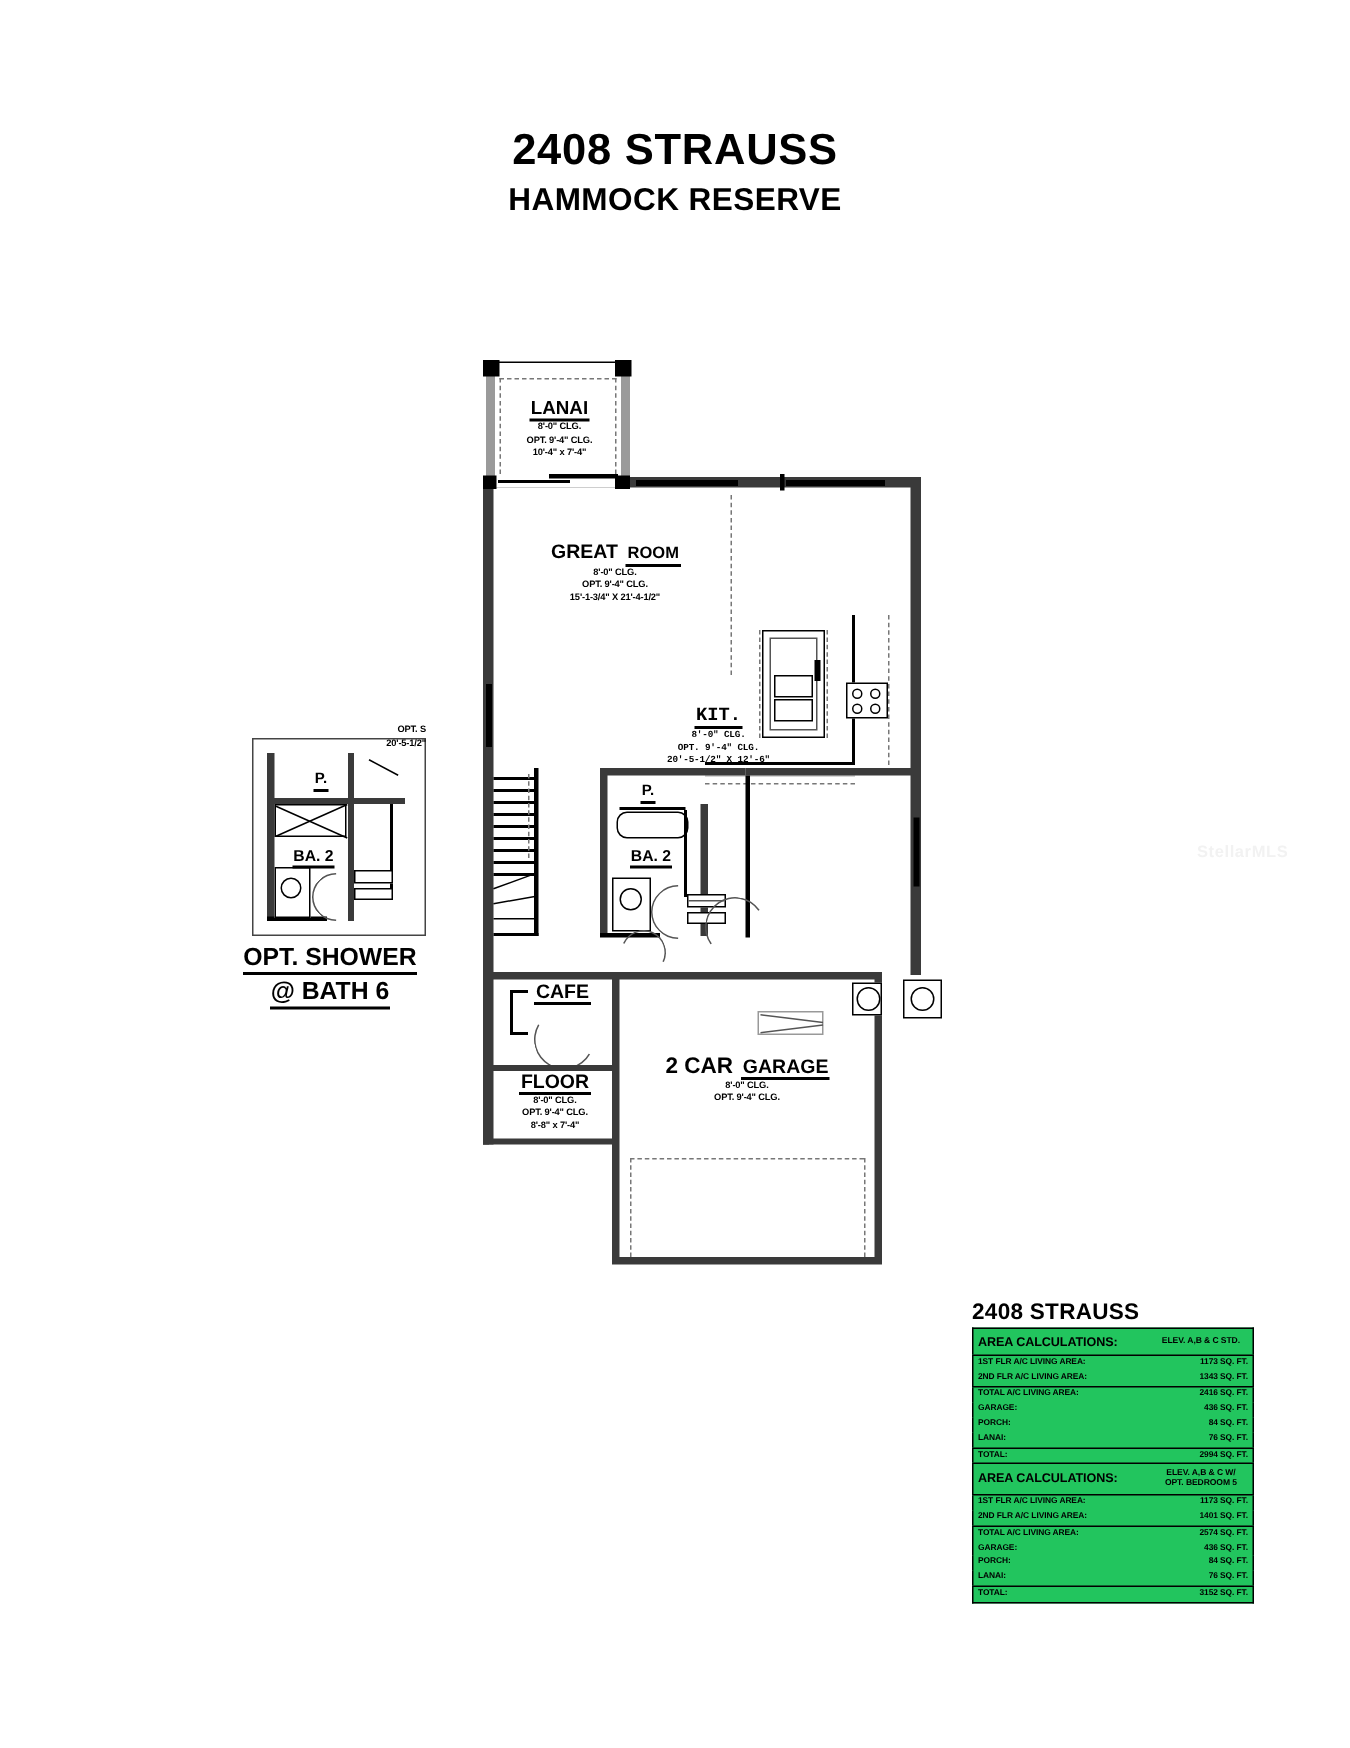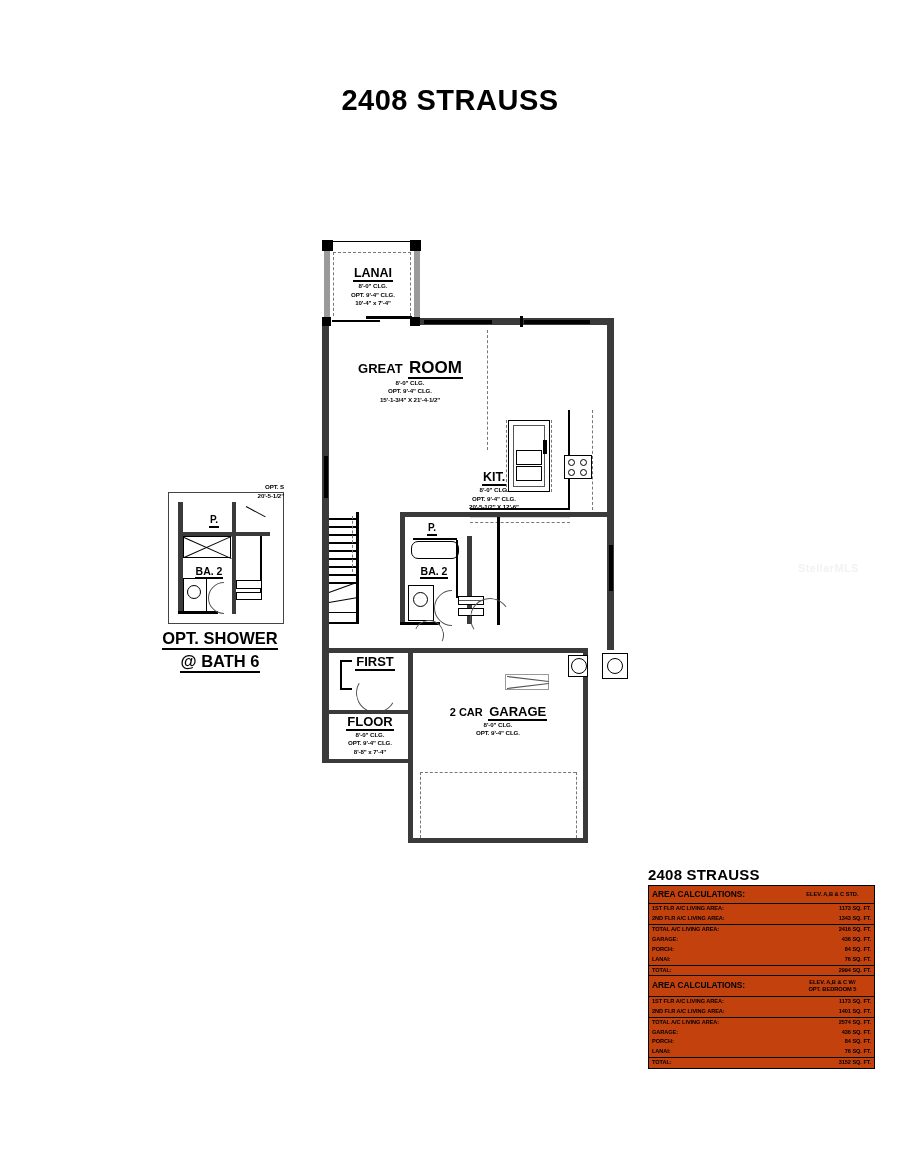--- a/index.html
+++ b/index.html
@@ -35,38 +35,39 @@
   .rdim{font-size:6.2px;font-weight:bold;letter-spacing:-.1px;line-height:1.38;}
 
   
   #opt-shower-cap{position:absolute;left:140px;top:629px;width:160px;text-align:center;}
   #opt-shower-cap .l1{font-size:16.5px;font-weight:bold;border-bottom:2px solid #000;display:inline-block;padding-bottom:0px;}
   #opt-shower-cap .l2{font-size:16.5px;font-weight:bold;border-bottom:2px solid #000;display:inline-block;margin-top:2px;}
 
   
   #area-wrap{position:absolute;left:648px;top:866px;width:188px;}
   #area-title{font-size:15px;font-weight:bold;letter-spacing:.2px;margin-bottom:2px;}
-  #area-table{width:227px;border:1.6px solid #000;border-collapse:collapse;background:#c2410c;}
+  #area-table{width:188px;border:1.6px solid #000;border-collapse:collapse;background:#22c55e;}
   #area-table td{font-size:5.6px;font-weight:bold;padding:1px 3px;letter-spacing:-.05px;
                  line-height:1.42;vertical-align:middle;}
   #area-table td.val{text-align:right;}
   #area-table td.ctr{text-align:center;}
   #area-table tr.hdr td{font-size:8.4px;padding:2.5px 3px;}
   #area-table tr.hdr td.ctr{font-size:5.7px;line-height:1.25;}
   #area-table tr.sep td{border-top:1.4px solid #000;}
 
   
   #watermark{position:absolute;left:798px;top:562px;font-size:11px;font-weight:bold;
              color:#f2f2f2;letter-spacing:.4px;}
 </style>
 </head>
 <body>
 
 <div id="title-block">
   <div id="title-main">2408 STRAUSS</div>
+  <div id="title-sub1">HAMMOCK RESERVE</div>
 </div>
 
 <div class="plan" id="floorplan" style="left:0;top:0;width:740px;height:1165px;">
 
   <div class="wall-lt" style="left:324px;top:240px;width:6px;height:78px;"></div>
   <div class="wall-lt" style="left:414px;top:240px;width:6px;height:78px;"></div>
   <div class="wall-k" style="left:322px;top:240px;width:11px;height:11px;"></div>
   <div class="wall-k" style="left:410px;top:240px;width:11px;height:11px;"></div>
   <div class="thin" style="left:330px;top:241px;width:82px;height:1px;"></div>
   <div class="dash-v" style="left:333px;top:252px;height:64px;"></div>
@@ -91,21 +92,21 @@
   <div class="thin" style="left:366px;top:316px;width:46px;height:3px;"></div>
   <div class="wall-k" style="left:410px;top:317px;width:10px;height:9px;"></div>
   <div class="wall-k" style="left:322px;top:317px;width:9px;height:9px;"></div>
 
   <div class="wall-k" style="left:424px;top:320px;width:68px;height:4px;"></div>
   <div class="wall-k" style="left:524px;top:320px;width:66px;height:4px;"></div>
   <div class="thin" style="left:520px;top:316px;width:3px;height:11px;"></div>
 
   <div class="rlabel" style="left:345px;top:360px;width:130px;">
     <div class="rname2" style="font-size:13px;">GREAT</div>
-    <div class="rname" style="font-size:17px;margin-top:-1px;text-align:right;">ROOM</div>
+    <div class="rname" style="font-size:11px;margin-top:-1px;text-align:right;">ROOM</div>
     <div class="rdim">8'-0" CLG.</div>
     <div class="rdim">OPT. 9'-4" CLG.</div>
     <div class="rdim">15'-1-3/4" X 21'-4-1/2"</div>
   </div>
 
   <div class="dash-v" style="left:487px;top:330px;height:120px;"></div>
 
   <div class="wall-k" style="left:324px;top:456px;width:4px;height:42px;"></div>
 
 
@@ -123,21 +124,21 @@
   <div class="box-out" style="left:564px;top:455px;width:28px;height:24px;"></div>
   <div class="circ" style="left:568px;top:459px;width:7px;height:7px;border-width:1px;"></div>
   <div class="circ" style="left:580px;top:459px;width:7px;height:7px;border-width:1px;"></div>
   <div class="circ" style="left:568px;top:469px;width:7px;height:7px;border-width:1px;"></div>
   <div class="circ" style="left:580px;top:469px;width:7px;height:7px;border-width:1px;"></div>
 
   <div class="thin" style="left:470px;top:508px;width:100px;height:2px;"></div>
   <div class="dash-h" style="left:470px;top:522px;width:100px;"></div>
   <div class="hair" style="left:470px;top:512px;width:100px;height:6px;opacity:.25;"></div>
 
-  <div class="rlabel" style="left:440px;top:468px;width:108px;">
+  <div class="rlabel" style="left:425px;top:468px;width:108px;font-family:Liberation Mono, monospace;">
     <div class="rname" style="font-size:12.5px;">KIT.</div>
     <div class="rdim">8'-0" CLG.</div>
     <div class="rdim">OPT. 9'-4" CLG.</div>
     <div class="rdim">20'-5-1/2" X 12'-6"</div>
   </div>
 
   <div class="thin" style="left:356px;top:512px;width:3px;height:112px;"></div>
   <div class="thin" style="left:329px;top:518px;width:28px;height:1.6px;"></div>
   <div class="thin" style="left:329px;top:526px;width:28px;height:1.6px;"></div>
   <div class="thin" style="left:329px;top:534px;width:28px;height:1.6px;"></div>
@@ -185,21 +186,21 @@
 
   <div class="wall-k" style="left:609px;top:545px;width:4px;height:46px;"></div>
 
   <div class="arc" style="left:470px;top:598px;width:40px;height:40px;transform:rotate(100deg);"></div>
 
   <div class="wall" style="left:322px;top:648px;width:86px;height:5px;"></div>
   <div class="thin" style="left:340px;top:660px;width:2px;height:30px;"></div>
   <div class="thin" style="left:340px;top:660px;width:12px;height:2px;"></div>
   <div class="thin" style="left:340px;top:688px;width:12px;height:2px;"></div>
   <div class="rlabel" style="left:342px;top:653px;width:66px;">
-    <div class="rname" style="font-size:13px;">FIRST</div>
+    <div class="rname" style="font-size:13px;">CAFE</div>
   </div>
 
   <div class="arc" style="left:356px;top:673px;width:40px;height:40px;transform:rotate(-15deg);"></div>
   <div class="wall" style="left:322px;top:710px;width:90px;height:4px;"></div>
   <div class="wall" style="left:322px;top:710px;width:4px;height:53px;"></div>
   <div class="wall" style="left:322px;top:759px;width:90px;height:4px;"></div>
   <div class="dash-v" style="left:409px;top:714px;height:46px;"></div>
 
   <div class="rlabel" style="left:330px;top:713px;width:80px;">
     <div class="rname" style="font-size:13px;">FLOOR</div>
@@ -220,21 +221,21 @@
   <div class="hair" style="left:507px;top:676px;width:42px;height:1px;transform:rotate(7deg);transform-origin:left center;"></div>
   <div class="hair" style="left:507px;top:688px;width:42px;height:1px;transform:rotate(-7deg);transform-origin:left center;"></div>
 
   <div class="box-out" style="left:568px;top:655px;width:20px;height:22px;"></div>
   <div class="circ" style="left:571px;top:658px;width:16px;height:16px;"></div>
 
   <div class="box-out" style="left:602px;top:653px;width:26px;height:26px;"></div>
   <div class="circ" style="left:607px;top:658px;width:16px;height:16px;"></div>
 
   <div class="rlabel" style="left:438px;top:703px;width:120px;">
-    <div class="rname2" style="font-size:11px;">2 CAR</div>
+    <div class="rname2" style="font-size:15px;">2 CAR</div>
     <div class="rname" style="font-size:13px;margin-top:-1px;">GARAGE</div>
     <div class="rdim">8'-0" CLG.</div>
     <div class="rdim">OPT. 9'-4" CLG.</div>
   </div>
 
   <div class="arc" style="left:414px;top:620px;width:30px;height:30px;transform:rotate(160deg);"></div>
 </div>
 
 <div class="plan" id="opt-shower-detail" style="left:150px;top:480px;width:150px;height:150px;">
 

